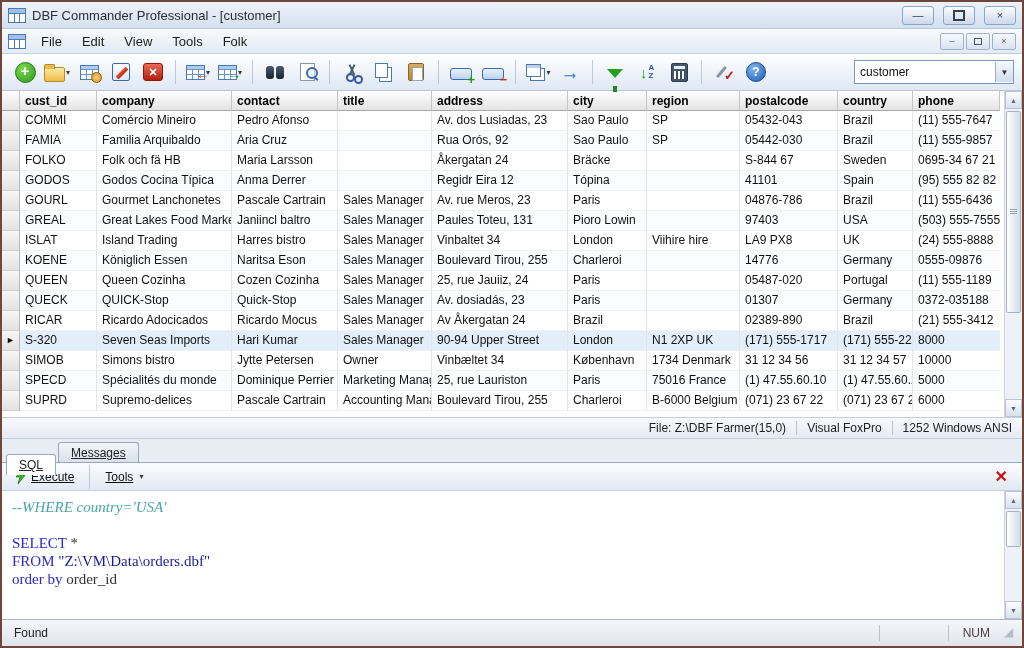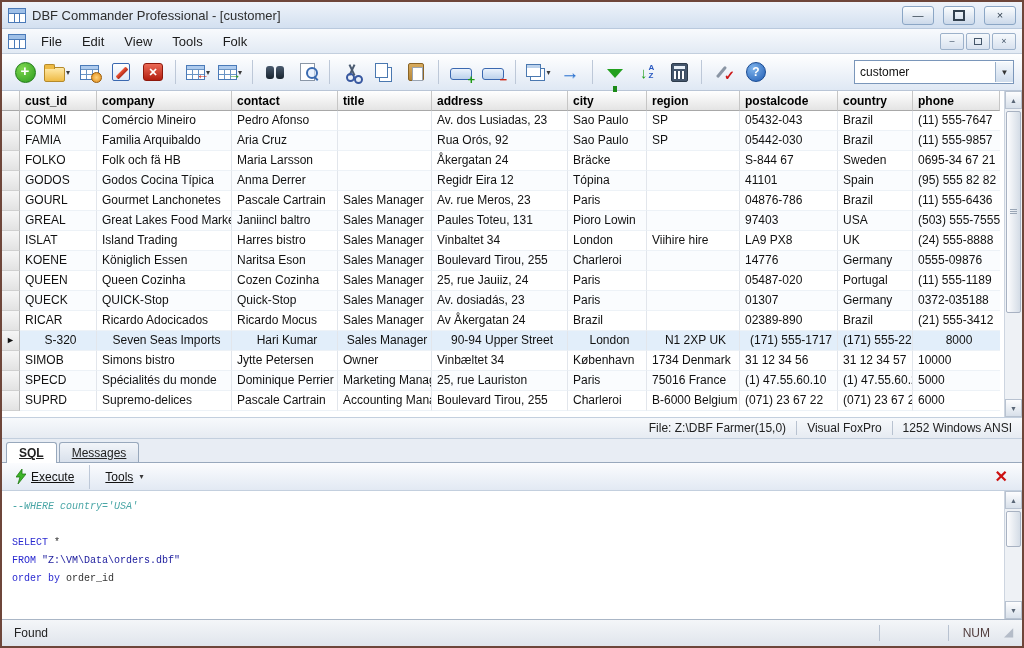--- a/index.html
+++ b/index.html
@@ -92,47 +92,47 @@
   .g-row{display:flex;height:20px;line-height:19px;}
   .g-cell{box-sizing:border-box;padding:0 0 0 5px;font-size:12px;color:#111;white-space:nowrap;overflow:hidden;
     border-right:1px solid #e2e6ec;border-bottom:1px solid #edf2f7;flex:0 0 auto;}
   .g-head .g-cell{height:20px;line-height:20px;font-weight:bold;color:#000;
     background:linear-gradient(#ffffff,#e4e4e4);border-right:1px solid #c6c6c6;border-bottom:1px solid #a8a8a8;}
   .g-sel{width:18px;padding:0;background:linear-gradient(#f6f6f6,#e2e2e2);border-right:1px solid #b8b8b8;border-bottom:1px solid #d0d0d0;
     text-align:center;font-size:9px;color:#111;}
   .c0{width:77px;} .c1{width:135px;} .c2{width:106px;} .c3{width:94px;} .c4{width:136px;}
   .c5{width:79px;} .c6{width:93px;} .c7{width:98px;} .c8{width:75px;} .c9{width:87px;border-right:none;}
   .g-row.alt .g-cell:not(.g-sel){background:#fafcfe;}
-  .g-row.sel .g-cell:not(.g-sel){background:#e2eefa;text-align:center;}
+  .g-row.sel .g-cell:not(.g-sel){background:#e2eefa;}
   
   .vscroll{flex:0 0 17px;background:#eef1f5;border-left:1px solid #cdd5e0;display:flex;flex-direction:column;align-items:stretch;}
   .sb-btn{height:16px;background:linear-gradient(#fdfdfe,#d8e0ea);border:1px solid #b8c2d0;display:flex;align-items:center;justify-content:center;font-size:7px;color:#5a6676;}
   .sb-track{flex:1;position:relative;}
   .sb-thumb{position:absolute;left:1px;right:1px;border:1px solid #a8b2c2;border-radius:2px;background:linear-gradient(90deg,#fdfdfe,#d4dce6);}
   .sb-grip{position:absolute;left:3px;right:3px;top:50%;height:5px;margin-top:-3px;
     background:repeating-linear-gradient(#9aa6b6 0 1px,transparent 1px 2px);}
   
   .infobar{flex:0 0 20px;display:flex;align-items:center;justify-content:flex-end;gap:0;
     background:linear-gradient(#f7f9fc,#e6ebf2);border-bottom:1px solid #c3cfde;font-size:12px;color:#222;}
   .info-cell{padding:0 10px;white-space:nowrap;}
   .info-sep{width:1px;height:14px;background:#b8c2d0;}
   
   .tabs{flex:0 0 23px;display:flex;align-items:flex-end;padding:0 4px;background:#e8edf4;border-bottom:1px solid #98a8bc;gap:2px;}
   .tab{font-size:12px;padding:3px 12px 2px;border:1px solid #98a8bc;border-bottom:none;border-radius:3px 3px 0 0;
     background:linear-gradient(#f2f5f9,#d9e1ec);color:#222;text-decoration:underline;}
-  .tab.active{background:#fff;position:relative;top:1px;padding-bottom:3px;font-weight:bold;}
+  .tab.active{background:#fff;position:relative;top:13px;padding-bottom:3px;}
   
   .sqlbar{flex:0 0 27px;display:flex;align-items:center;padding:0 8px;gap:4px;
     background:linear-gradient(#fbfcfe,#e2e9f3);border-bottom:1px solid #c3cfde;}
   .sql-btn{display:flex;align-items:center;gap:5px;font-size:12px;color:#111;padding:3px 6px;}
   .sql-btn .lbl{text-decoration:underline;}
   .sql-x{margin-left:auto;color:#cc1111;font-weight:bold;font-size:16px;padding:0 6px;line-height:1;}
   
   .editor-wrap{flex:1;display:flex;background:#fff;overflow:hidden;}
-  .editor{flex:1;padding:7px 0 0 10px;font-family:Liberation Mono, monospace;font-size:10px;line-height:18px;overflow:hidden;}
+  .editor{flex:1;padding:7px 0 0 10px;font-family:Liberation Serif, serif;font-size:15px;line-height:18px;overflow:hidden;}
   .code-line{white-space:pre;height:18px;}
   .seg-comment{font-style:italic;}
   
   .statusbar{flex:0 0 26px;display:flex;align-items:center;background:linear-gradient(#f4f6f9,#e0e5ec);
     border-top:1px solid #aab6c6;font-size:12px;color:#222;}
   .st-left{flex:1;padding:0 12px;}
   .st-sep{width:1px;height:16px;background:#b8c2d0;}
   .st-cell{padding:0 14px;white-space:nowrap;color:#503c3c;}
   .st-grip{width:16px;height:16px;color:#b4bcc8;font-size:12px;margin-right:2px;}
 </style>

